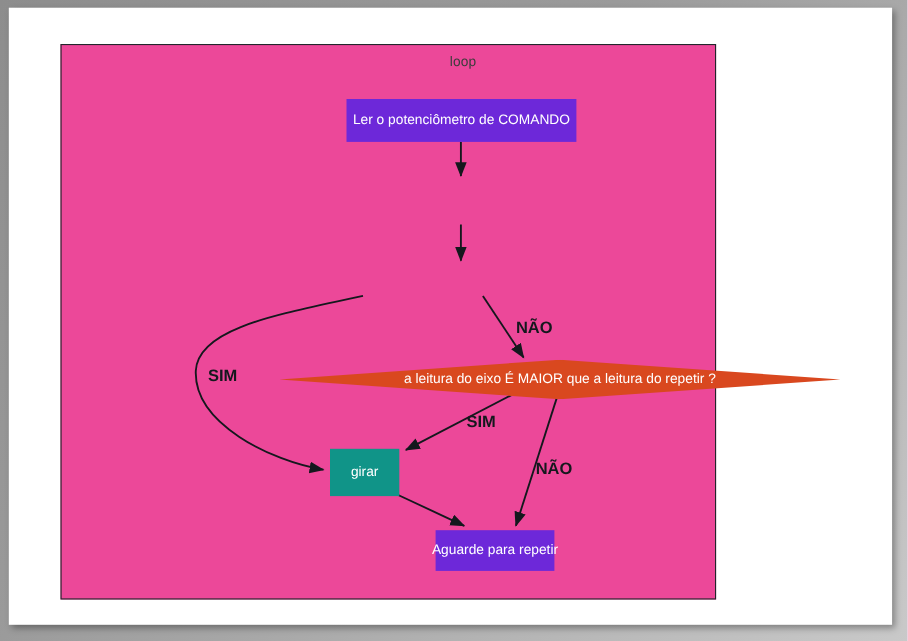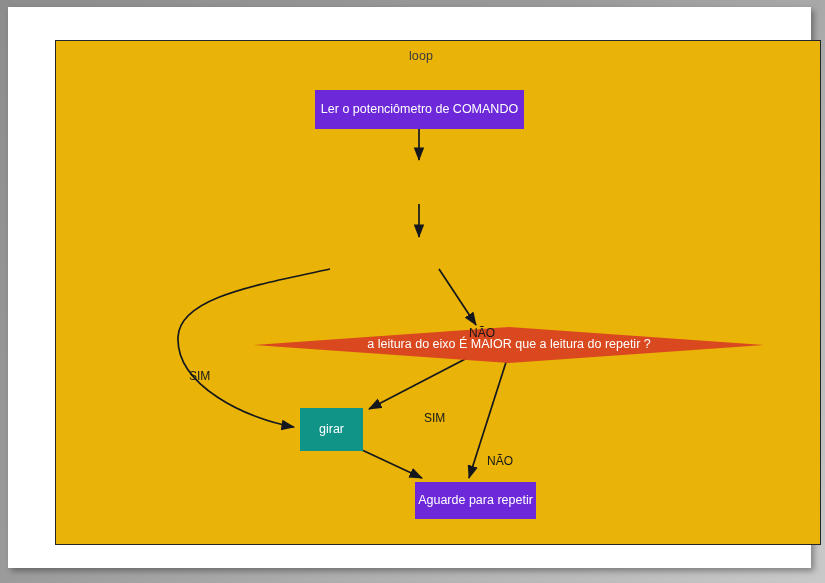--- a/index.html
+++ b/index.html
@@ -20,23 +20,23 @@
     position: absolute;
     left: 8px; top: 7px;
     width: 803px; height: 561px;
     background: #ffffff;
     box-shadow: 3px 3px 6px rgba(0,0,0,0.35);
   }
   
   #loop-frame {
     position: absolute;
     left: 47px; top: 33px;
-    width: 766px; height: 505px;
+    width: 596px; height: 505px;
     border: 1.6px solid #22262b;
-    background: #eab308;
+    background: #ec4899;
   }
   #loop-label {
     position: absolute;
     left: 0; top: 8px;
     width: 730px;
     text-align: center;
     font-size: 12.5px;
     color: #3c3c3c;
     letter-spacing: 0.1px;
   }
@@ -64,25 +64,24 @@
   
   .node.decision {
     background: #d9481f;
     clip-path: polygon(0% 50%, 50% 0%, 100% 50%, 50% 100%);
     -webkit-clip-path: polygon(0% 50%, 50% 0%, 100% 50%, 50% 100%);
   }
   .node.decision span { position: relative; top: -0.5px; }
   
   .edge-label {
     position: absolute;
-    font-size: 12px;
-    font-weight: normal;
+    font-size: 15px;
+    font-weight: bold;
     color: #14181d;
     white-space: nowrap;
-    margin-top: 36px;
   }
 </style>
 </head>
 <body>
 
 <div id="page">
   <div id="sheet">
 
     <div id="loop-frame">
       <div id="loop-label">loop</div>
@@ -117,21 +116,21 @@
 
 
     <div class="node decision" style="left:246px; top:320px; width:510px; height:36px;">
       <span>a leitura do eixo É MAIOR que a leitura do repetir ?</span>
     </div>
 
     <div class="node action" style="left:292px; top:401px; width:63px; height:43px;text-align:right;">
       <span>girar</span>
     </div>
 
-    <div class="node process" style="left:388px; top:475px; width:121px; height:37px;margin-left:19px;">
+    <div class="node process" style="left:388px; top:475px; width:108px; height:37px;">
       <span>Aguarde para repetir</span>
     </div>
 
     <div class="edge-label" style="left:181px; top:326px;">SIM</div>
 
     <div class="edge-label" style="left:461px; top:283px;">NÃO</div>
 
     <div class="edge-label" style="left:416px; top:368px;">SIM</div>
 
     <div class="edge-label" style="left:479px; top:411px;">NÃO</div>

